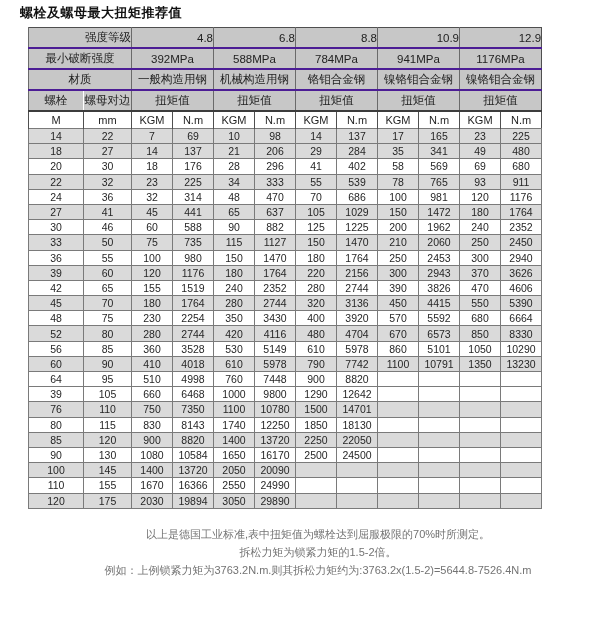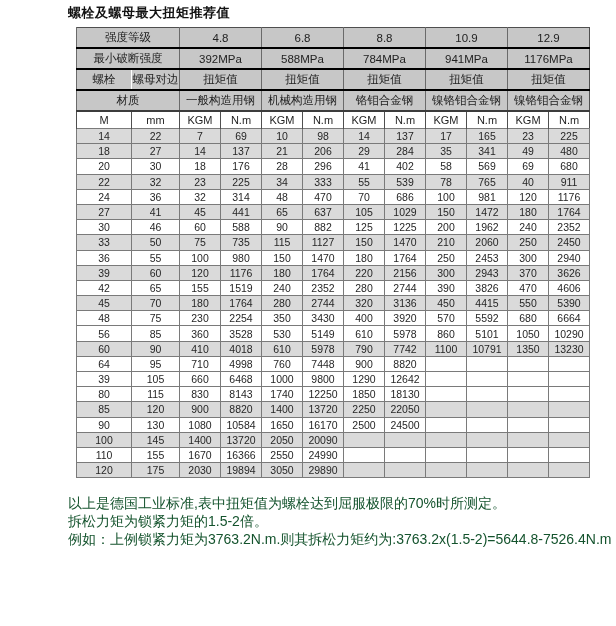--- a/index.html
+++ b/index.html
@@ -1,56 +1,56 @@
 <!DOCTYPE html>
 <html><head>
 <meta charset="utf-8">
 <style>
   html, body { margin:0; padding:0; background:#ffffff; }
   body {
     width:616px; height:626px; overflow:hidden;
     font-family:"Liberation Sans", sans-serif;
     -webkit-font-smoothing:antialiased;
   }
-  .page { padding:4px 0 8px 20px;margin-left:48px; }
+  .page { padding:4px 0 8px 20px; }
   .title {
     font-size:13px; font-weight:bold; color:#111;
     margin:0 0 5px 0; letter-spacing:0.5px;
   }
   table.torque {
     border-collapse:collapse; table-layout:fixed;
     width:510px; margin-left:8px;
     border:1px solid #4f4f4f;
   }
   table.torque td { overflow:hidden; white-space:nowrap; }
   thead td {
     background:#c7c7c7; text-align:center;
     font-size:11.5px; color:#222;
     height:19px; padding:0;
     border-left:1px solid #6a6a6a;
-    border-top:2px solid #000000;
-  }
-  thead tr:first-child td { border-top:none; }
+    border-top:2px solid #4c1d95;
+  }
+  thead tr:first-child td { border-top:none;text-align:right; }
   thead td.nl { border-left-color:transparent; }
   thead tr.units td {
     background:#ffffff;
     border-top:2px solid #3c3c3c;
     border-left:1px solid #4f4f4f;
     height:16px; font-size:11px; color:#1e1e1e;
   }
   tbody td {
     text-align:center; font-size:10.5px; color:#262626;
     height:14.2px; line-height:14px; padding:0;
     border:1px solid #7a7a7a; background:#ffffff;
   }
   tbody tr.alt td { background:#dadada; }
   .notes { margin-top:16px; }
   .notes p {
     margin:0; padding:0;
-    font-size:14px; line-height:18px; color:#14532d;
+    font-size:11px; line-height:18px; color:#737373;text-align:center;
   }
 </style>
 </head>
 <body>
 
 <div class="page">
   <h1 class="title">螺栓及螺母最大扭矩推荐值</h1>
 
   <table class="torque">
     <colgroup>
@@ -78,35 +78,35 @@
       </tr>
       <tr>
         <td colspan="2">最小破断强度</td>
         <td colspan="2">392MPa</td>
         <td colspan="2">588MPa</td>
         <td colspan="2">784MPa</td>
         <td colspan="2">941MPa</td>
         <td colspan="2">1176MPa</td>
       </tr>
       <tr>
+        <td colspan="2">材质</td>
+        <td colspan="2">一般构造用钢</td>
+        <td colspan="2">机械构造用钢</td>
+        <td colspan="2">铬钼合金钢</td>
+        <td colspan="2">镍铬钼合金钢</td>
+        <td colspan="2">镍铬钼合金钢</td>
+      </tr>
+      <tr>
         <td>螺栓</td>
         <td class="nl">螺母对边</td>
         <td colspan="2">扭矩值</td>
         <td colspan="2">扭矩值</td>
         <td colspan="2">扭矩值</td>
         <td colspan="2">扭矩值</td>
         <td colspan="2">扭矩值</td>
-      </tr>
-      <tr>
-        <td colspan="2">材质</td>
-        <td colspan="2">一般构造用钢</td>
-        <td colspan="2">机械构造用钢</td>
-        <td colspan="2">铬钼合金钢</td>
-        <td colspan="2">镍铬钼合金钢</td>
-        <td colspan="2">镍铬钼合金钢</td>
       </tr>
       <tr class="units">
         <td>M</td>
         <td>mm</td>
         <td>KGM</td>
         <td>N.m</td>
         <td>KGM</td>
         <td>N.m</td>
         <td>KGM</td>
         <td>N.m</td>
@@ -163,21 +163,21 @@
           <td>22</td>
           <td>32</td>
           <td>23</td>
           <td>225</td>
           <td>34</td>
           <td>333</td>
           <td>55</td>
           <td>539</td>
           <td>78</td>
           <td>765</td>
-          <td>40</td>
+          <td>93</td>
           <td>911</td>
         </tr>
         <tr>
           <td>24</td>
           <td>36</td>
           <td>32</td>
           <td>314</td>
           <td>48</td>
           <td>470</td>
           <td>70</td>
@@ -292,20 +292,34 @@
           <td>2254</td>
           <td>350</td>
           <td>3430</td>
           <td>400</td>
           <td>3920</td>
           <td>570</td>
           <td>5592</td>
           <td>680</td>
           <td>6664</td>
         </tr>
+        <tr class="alt">
+          <td>52</td>
+          <td>80</td>
+          <td>280</td>
+          <td>2744</td>
+          <td>420</td>
+          <td>4116</td>
+          <td>480</td>
+          <td>4704</td>
+          <td>670</td>
+          <td>6573</td>
+          <td>850</td>
+          <td>8330</td>
+        </tr>
         <tr>
           <td>56</td>
           <td>85</td>
           <td>360</td>
           <td>3528</td>
           <td>530</td>
           <td>5149</td>
           <td>610</td>
           <td>5978</td>
           <td>860</td>
@@ -323,40 +337,54 @@
           <td>790</td>
           <td>7742</td>
           <td>1100</td>
           <td>10791</td>
           <td>1350</td>
           <td>13230</td>
         </tr>
         <tr>
           <td>64</td>
           <td>95</td>
-          <td>710</td>
+          <td>510</td>
           <td>4998</td>
           <td>760</td>
           <td>7448</td>
           <td>900</td>
           <td>8820</td>
           <td></td>
           <td></td>
           <td></td>
           <td></td>
         </tr>
         <tr>
           <td>39</td>
           <td>105</td>
           <td>660</td>
           <td>6468</td>
           <td>1000</td>
           <td>9800</td>
           <td>1290</td>
           <td>12642</td>
+          <td></td>
+          <td></td>
+          <td></td>
+          <td></td>
+        </tr>
+        <tr class="alt">
+          <td>76</td>
+          <td>110</td>
+          <td>750</td>
+          <td>7350</td>
+          <td>1100</td>
+          <td>10780</td>
+          <td>1500</td>
+          <td>14701</td>
           <td></td>
           <td></td>
           <td></td>
           <td></td>
         </tr>
         <tr>
           <td>80</td>
           <td>115</td>
           <td>830</td>
           <td>8143</td>

